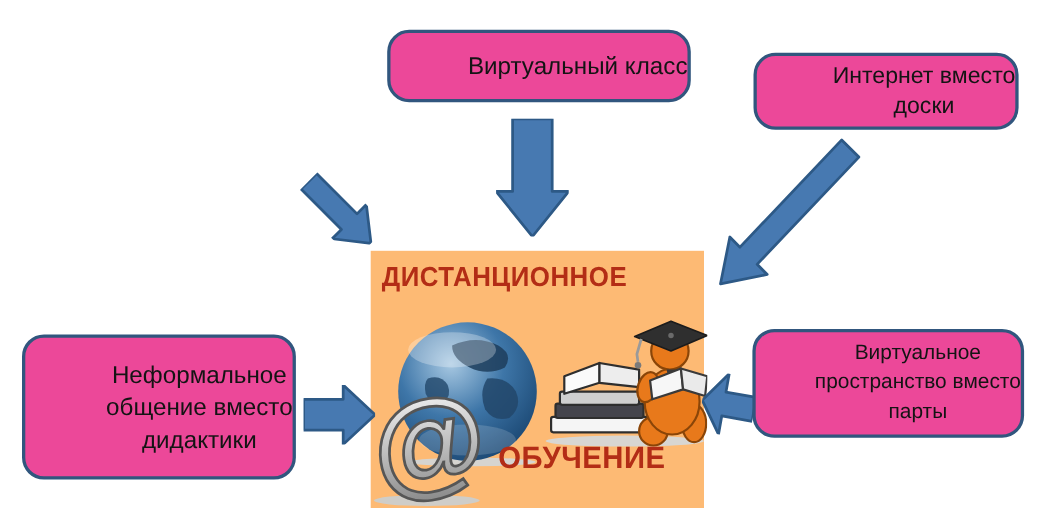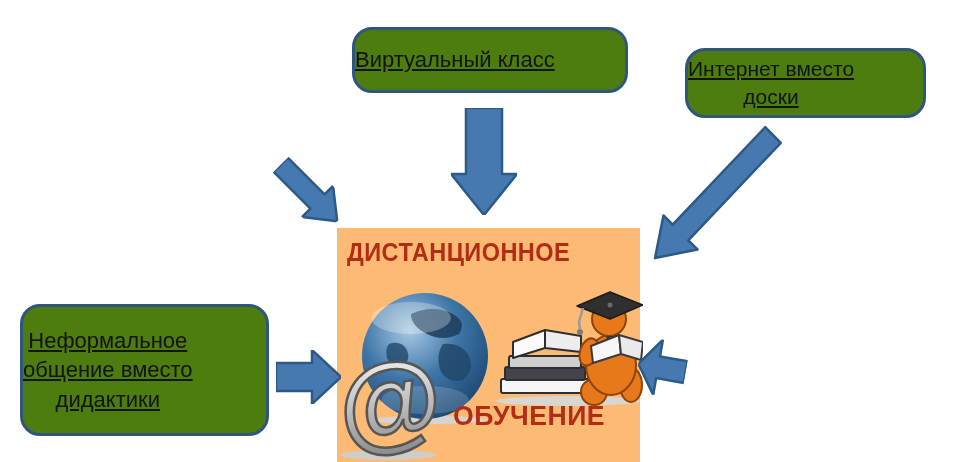--- a/index.html
+++ b/index.html
@@ -5,23 +5,23 @@
   html,body { margin:0; padding:0; background:#ffffff; }
   #canvas {
     position:relative; width:960px; height:462px;
     background:#ffffff; overflow:hidden;
     font-family:"Liberation Sans", sans-serif;
   }
 
   
   .box {
     position:absolute; box-sizing:border-box;
-    background:#4d7c0f; border:3px solid #31567e; border-radius:20px;
-    display:flex; align-items:center; justify-content:flex-start;
-    text-align:center; color:#141414;text-decoration:underline;
+    background:#ec4899; border:3px solid #31567e; border-radius:20px;
+    display:flex; align-items:center; justify-content:flex-end;
+    text-align:center; color:#141414;
   }
   .box .label { white-space:pre-line; }
 
   #box-self-education { left:35px;  top:57px;  width:249px; height:125px; font-size:22px; line-height:1.33; }
   #box-virtual-class  { left:352px; top:27px;  width:276px; height:66px;  font-size:22px; }
   #box-internet-board { left:685px; top:48px;  width:241px; height:70px;  font-size:21px; line-height:1.32; }
   #box-informal       { left:20px;  top:304px; width:249px; height:132px; font-size:22px; line-height:1.33; }
   #box-virtual-space  { left:684px; top:299px; width:247px; height:99px;  font-size:19px; line-height:1.42; }
 
   
@@ -146,14 +146,19 @@
     <span class="label">Неформальное
 общение вместо
 дидактики</span>
   </div>
 
   <div class="box" id="box-internet-board">
     <span class="label">Интернет вместо
 доски</span>
   </div>
 
+  <div class="box" id="box-virtual-space">
+    <span class="label">Виртуальное
+пространство вместо
+парты</span>
+  </div>
 
 </div>
 
 </body></html>

